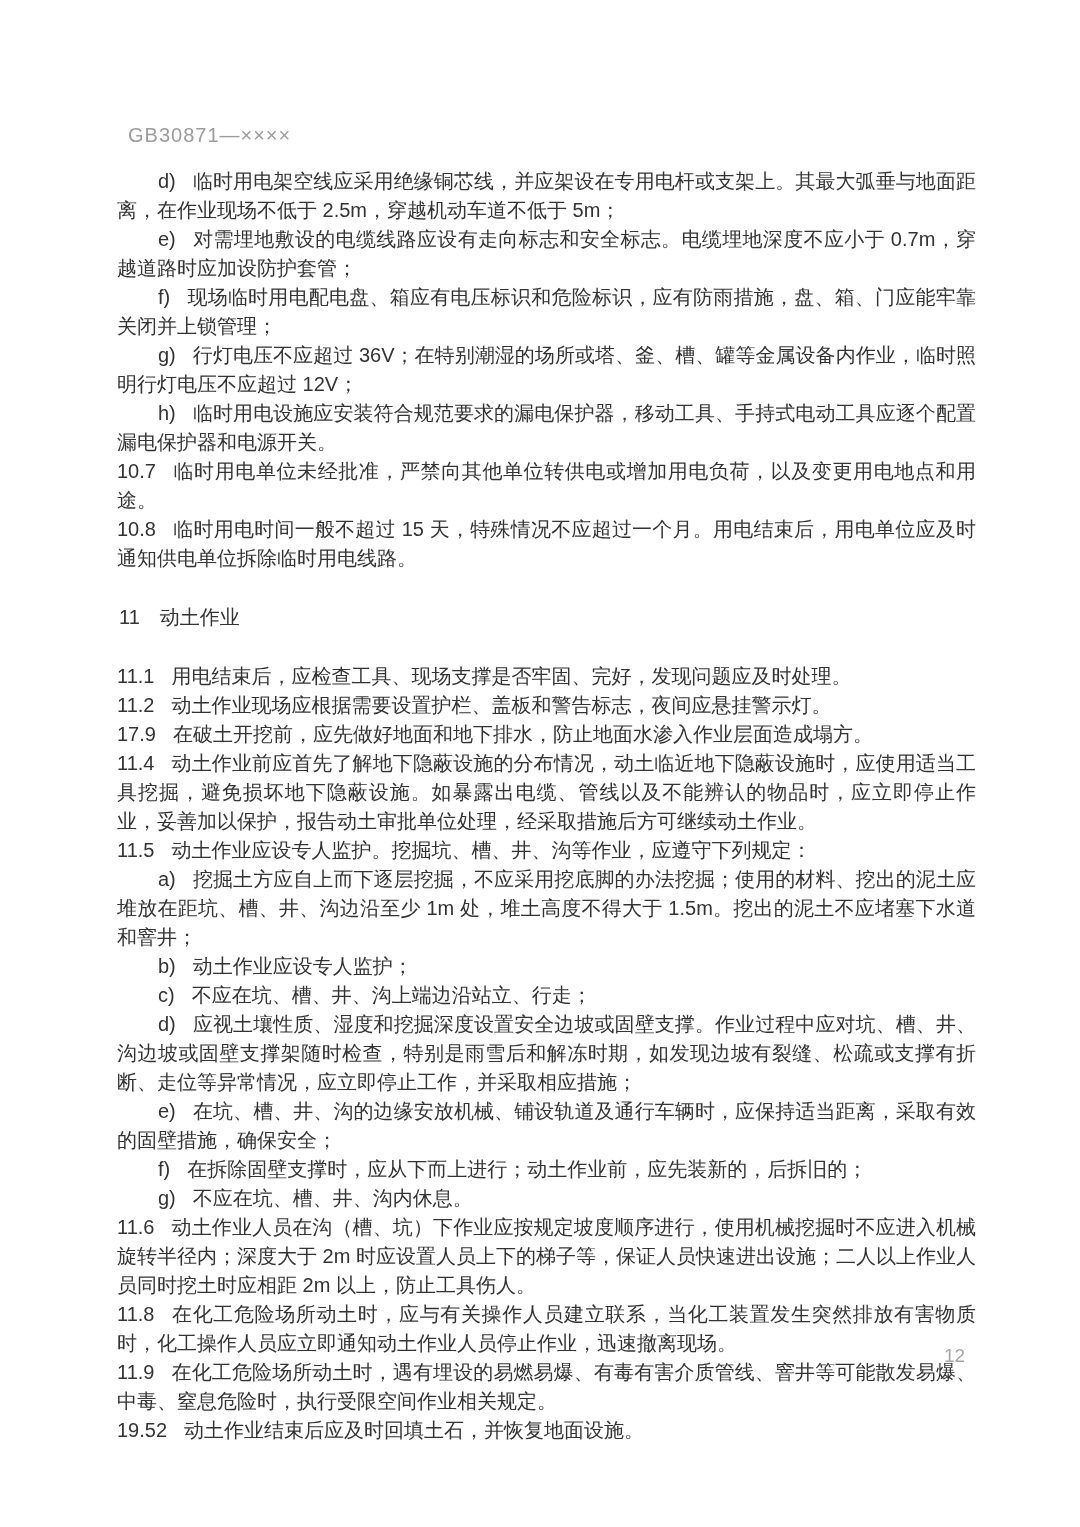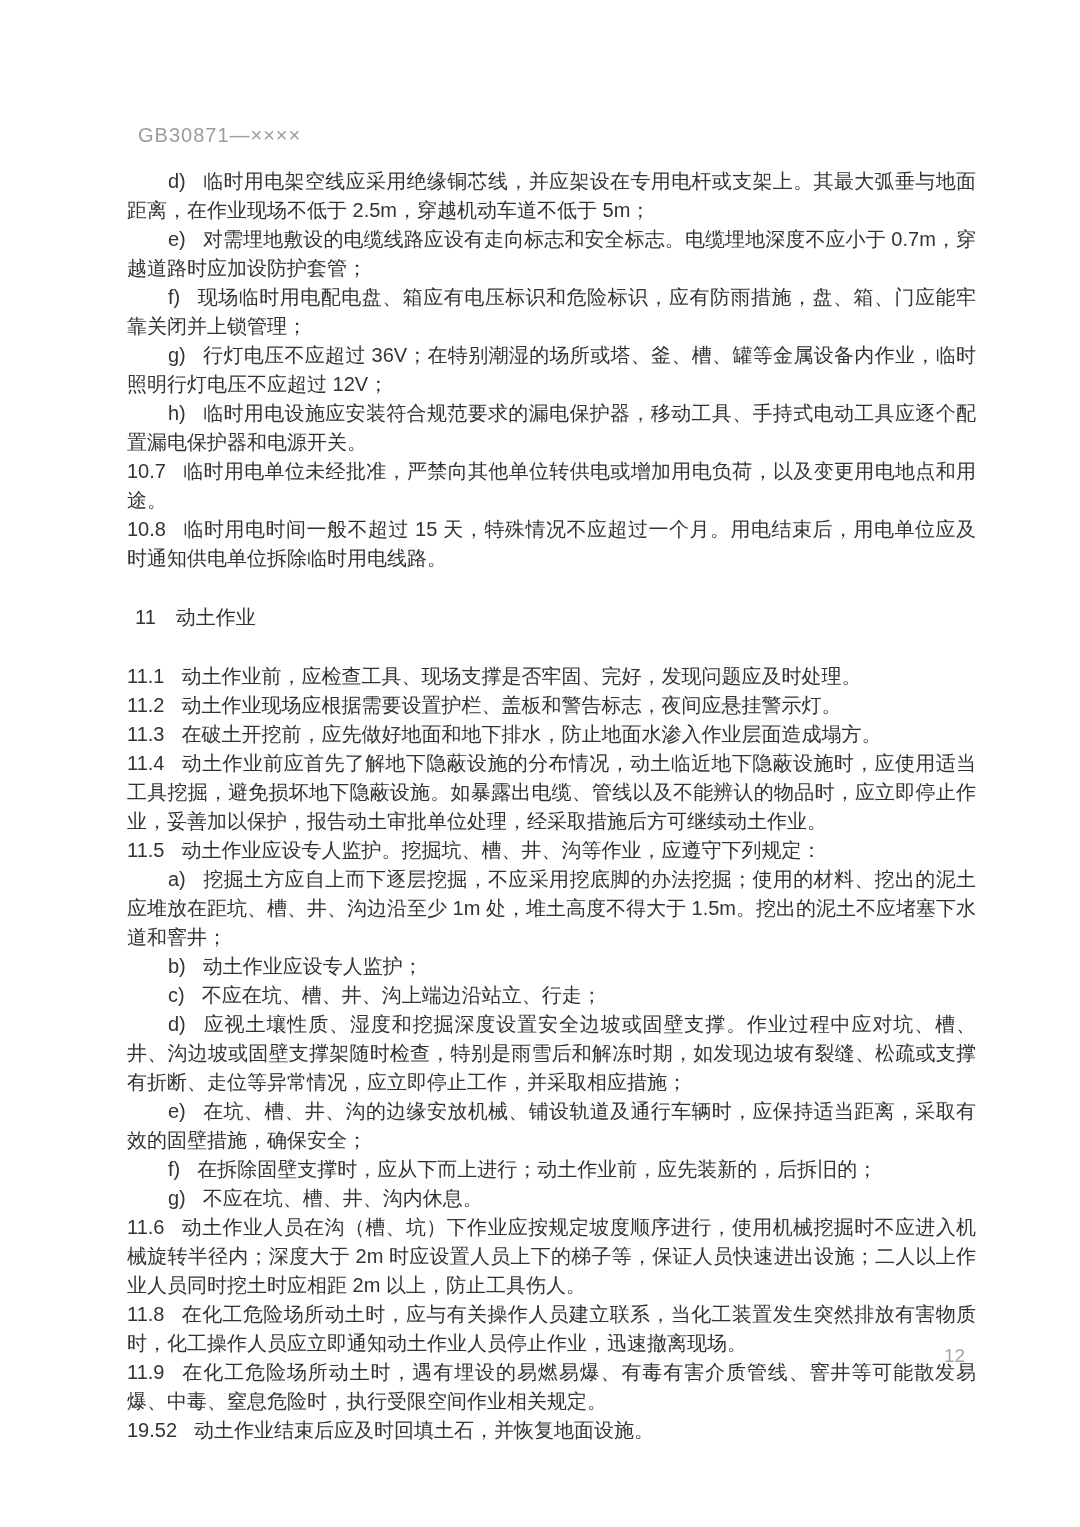--- a/index.html
+++ b/index.html
@@ -11,21 +11,21 @@
     position: relative;
     width: 1080px;
     height: 1527px;
     background: #ffffff;
     font-family: "Liberation Sans", sans-serif;
     color: #333333;
     overflow: hidden;
   }
   .content {
     position: absolute;
-    left: 127px;
+    left: 117px;
     right: 104px;
     top: 122px;
   }
   .doc-code {
     color: #9c9c9c;
     font-size: 20px;
     letter-spacing: 1px;
     margin: 0 0 19px 11px;
     line-height: 26px;
   }
@@ -36,21 +36,21 @@
     text-align: justify;
     text-justify: inter-ideograph;
   }
   p.list {
     text-indent: 41px;
   }
   p.clause {
     text-indent: 0;
   }
   p.section-heading {
-    margin: 30px 8px;
+    margin: 30px 2px;
     font-size: 20px;
     line-height: 29px;
   }
   .label {
     margin-right: 17px;
   }
   .section-heading .label {
     margin-right: 20px;
   }
   .page-number {
@@ -73,23 +73,23 @@
     <p class="para list"><span class="label">e)</span><span>对需埋地敷设的电缆线路应设有走向标志和安全标志。电缆埋地深度不应小于 0.7m，穿越道路时应加设防护套管；</span></p>
     <p class="para list"><span class="label">f)</span><span>现场临时用电配电盘、箱应有电压标识和危险标识，应有防雨措施，盘、箱、门应能牢靠关闭并上锁管理；</span></p>
     <p class="para list"><span class="label">g)</span><span>行灯电压不应超过 36V；在特别潮湿的场所或塔、釜、槽、罐等金属设备内作业，临时照明行灯电压不应超过 12V；</span></p>
     <p class="para list"><span class="label">h)</span><span>临时用电设施应安装符合规范要求的漏电保护器，移动工具、手持式电动工具应逐个配置漏电保护器和电源开关。</span></p>
 
     <p class="para clause"><span class="label">10.7</span><span>临时用电单位未经批准，严禁向其他单位转供电或增加用电负荷，以及变更用电地点和用途。</span></p>
     <p class="para clause"><span class="label">10.8</span><span>临时用电时间一般不超过 15 天，特殊情况不应超过一个月。用电结束后，用电单位应及时通知供电单位拆除临时用电线路。</span></p>
 
     <p class="para clause section-heading"><span class="label">11</span><span>动土作业</span></p>
 
-    <p class="para clause"><span class="label">11.1</span><span>动土作业前，应检查工具、现场支撑是否牢固、完好，发现问题应及时处理。</span></p>
+    <p class="para clause"><span class="label">11.1</span><span>用电结束后，应检查工具、现场支撑是否牢固、完好，发现问题应及时处理。</span></p>
     <p class="para clause"><span class="label">11.2</span><span>动土作业现场应根据需要设置护栏、盖板和警告标志，夜间应悬挂警示灯。</span></p>
-    <p class="para clause"><span class="label">11.3</span><span>在破土开挖前，应先做好地面和地下排水，防止地面水渗入作业层面造成塌方。</span></p>
+    <p class="para clause"><span class="label">17.9</span><span>在破土开挖前，应先做好地面和地下排水，防止地面水渗入作业层面造成塌方。</span></p>
     <p class="para clause"><span class="label">11.4</span><span>动土作业前应首先了解地下隐蔽设施的分布情况，动土临近地下隐蔽设施时，应使用适当工具挖掘，避免损坏地下隐蔽设施。如暴露出电缆、管线以及不能辨认的物品时，应立即停止作业，妥善加以保护，报告动土审批单位处理，经采取措施后方可继续动土作业。</span></p>
     <p class="para clause"><span class="label">11.5</span><span>动土作业应设专人监护。挖掘坑、槽、井、沟等作业，应遵守下列规定：</span></p>
 
     <p class="para list"><span class="label">a)</span><span>挖掘土方应自上而下逐层挖掘，不应采用挖底脚的办法挖掘；使用的材料、挖出的泥土应堆放在距坑、槽、井、沟边沿至少 1m 处，堆土高度不得大于 1.5m。挖出的泥土不应堵塞下水道和窨井；</span></p>
     <p class="para list"><span class="label">b)</span><span>动土作业应设专人监护；</span></p>
     <p class="para list"><span class="label">c)</span><span>不应在坑、槽、井、沟上端边沿站立、行走；</span></p>
     <p class="para list"><span class="label">d)</span><span>应视土壤性质、湿度和挖掘深度设置安全边坡或固壁支撑。作业过程中应对坑、槽、井、沟边坡或固壁支撑架随时检查，特别是雨雪后和解冻时期，如发现边坡有裂缝、松疏或支撑有折断、走位等异常情况，应立即停止工作，并采取相应措施；</span></p>
     <p class="para list"><span class="label">e)</span><span>在坑、槽、井、沟的边缘安放机械、铺设轨道及通行车辆时，应保持适当距离，采取有效的固壁措施，确保安全；</span></p>
     <p class="para list"><span class="label">f)</span><span>在拆除固壁支撑时，应从下而上进行；动土作业前，应先装新的，后拆旧的；</span></p>
     <p class="para list"><span class="label">g)</span><span>不应在坑、槽、井、沟内休息。</span></p>

